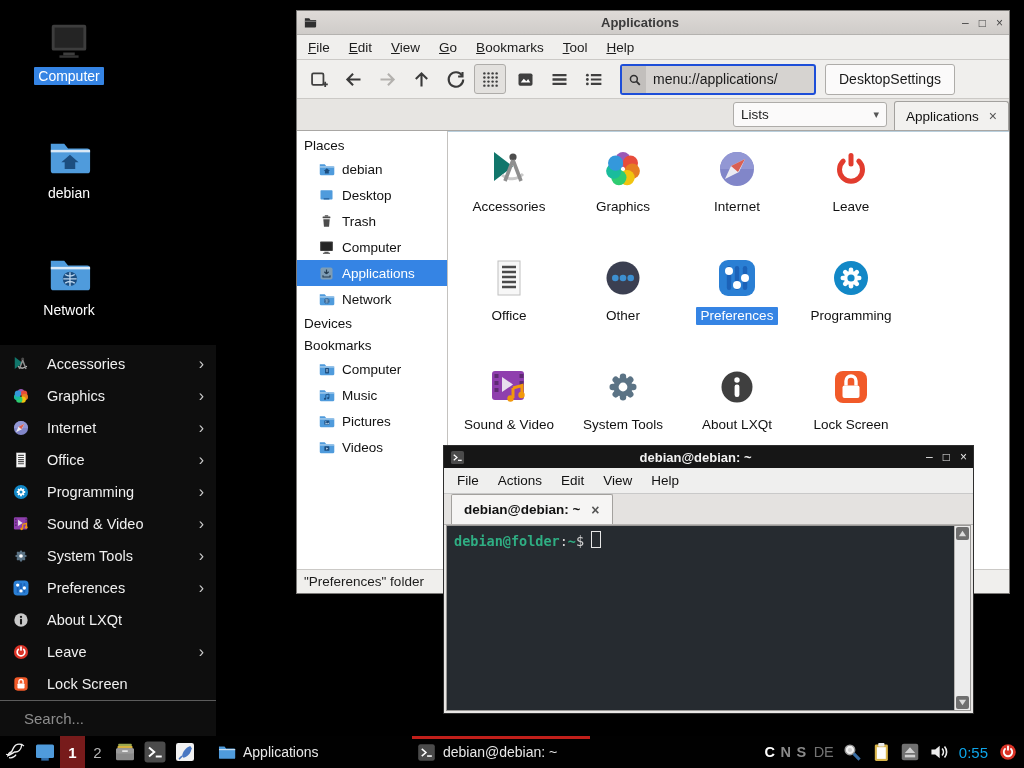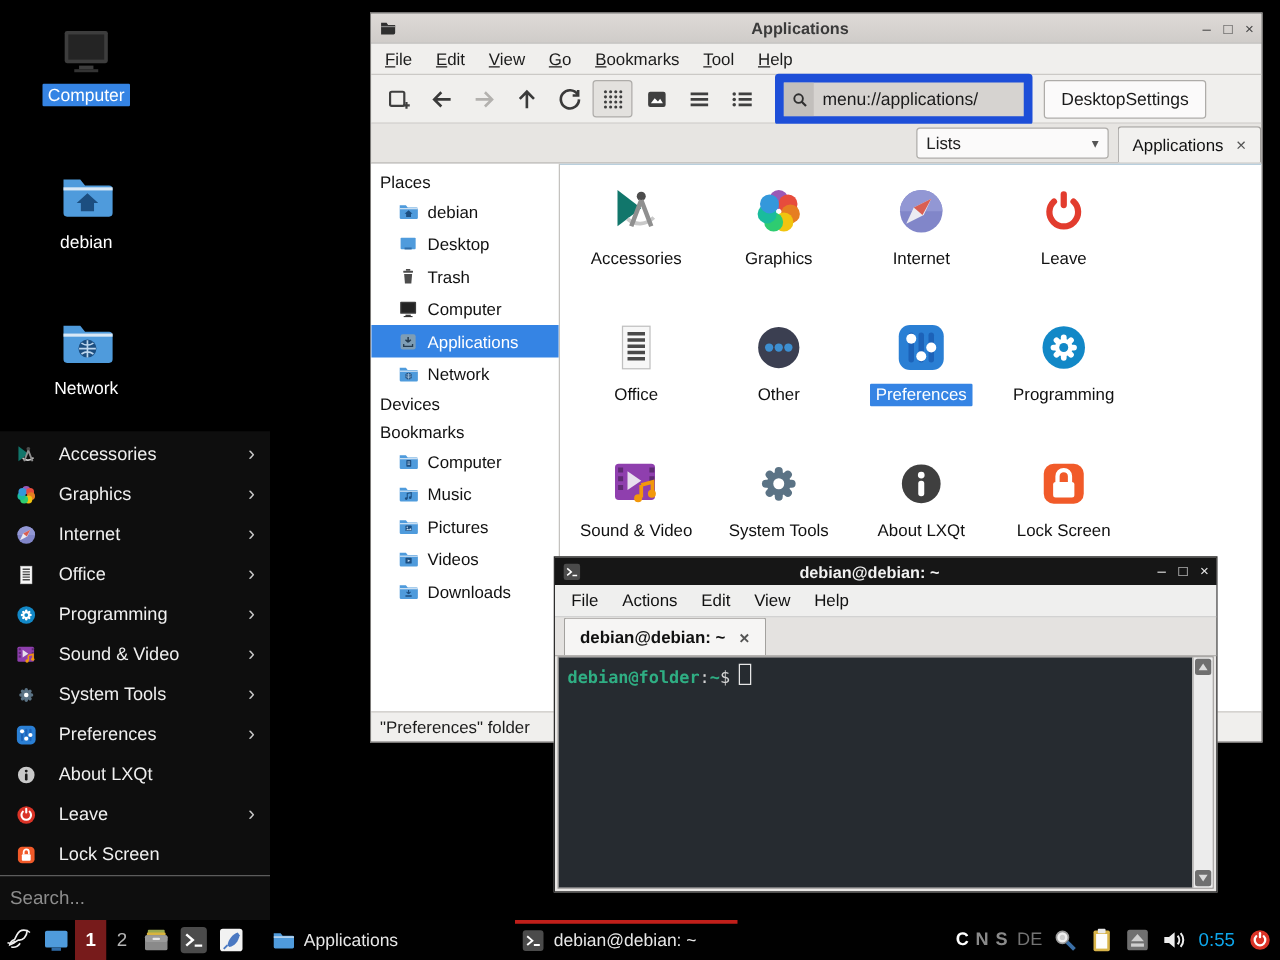--- a/index.html
+++ b/index.html
@@ -24,21 +24,21 @@
   .winbtns{display:flex;gap:10px;align-items:center;}
   .wb{font-size:12px;color:#444;line-height:1;cursor:default;}
   .fm-menubar{height:24px;background:#f0efed;border-bottom:1px solid #cbc9c6;display:flex;gap:19px;
     align-items:center;padding:0 11px;font-size:13.5px;color:#1c1c1c;}
   .fm-menubar .mi u{text-decoration:underline;}
   .fm-toolbar{height:38px;background:#f0efed;border-bottom:1px solid #cbc9c6;display:flex;
     align-items:center;padding:0 7px;gap:4px;}
   .tb-btn{width:30px;height:28px;display:flex;align-items:center;justify-content:center;border-radius:3px;}
   .tb-btn svg{width:21px;height:21px;}
   .tb-btn.pressed{background:#e3e1de;border:1px solid #aeaca9;}
-  .addressbar{height:27px;background:#d6d3d0;border:7px solid #1d4ed8;border-radius:3px;display:flex;
+  .addressbar{height:27px;background:#d6d3d0;border:2px solid #1d4ed8;border-radius:3px;display:flex;
     align-items:center;width:192px;margin-left:8px;overflow:hidden;}
   .addr-iconbox{width:24px;height:100%;background:#c2bfbc;display:flex;align-items:center;justify-content:center;}
   .addr-iconbox svg{width:15px;height:15px;}
   .addr-text{padding:0 7px;font-size:14px;color:#1a1a1a;white-space:nowrap;}
   .ds-btn{height:29px;margin-left:5px;background:#fbfafa;border:1px solid #aeaca9;border-radius:3px;
     padding:0 13px;font-size:14px;display:flex;align-items:center;color:#1a1a1a;}
   .fm-tabstrip{height:31px;background:#e7e5e2;border-bottom:1px solid #a9a7a4;display:flex;align-items:center;justify-content:flex-end;}
   .lists-combo{width:138px;height:23px;margin:0 4px 0 3px;background:#fbfafa;border:1px solid #aeaca9;
     border-radius:3px;display:flex;align-items:center;padding:0 7px;font-size:13.5px;justify-content:space-between;color:#222;}
   .lists-combo .arrow{color:#555;font-size:11px;}
@@ -87,21 +87,21 @@
     align-items:center;justify-content:center;}
   .sb-arrow svg{width:9px;height:9px;}
 
   
   #startmenu{position:absolute;left:0;top:345px;width:216px;height:391px;background:#0e0e0e;color:#f0f0f0;
     display:flex;flex-direction:column;z-index:2;box-sizing:border-box;padding-top:3px;}
   .menu-item{height:32px;display:flex;align-items:center;padding:0 12px 0 11px;gap:16px;font-size:14.5px;}
   .menu-item .mi-icon{width:20px;height:20px;flex-shrink:0;}
   .menu-item .mi-label{flex:1;}
   .mi-chevron{color:#c8c8c8;font-size:16px;}
-  .menu-search{margin-top:auto;border-top:1px solid #5c5c5c;height:35px;display:flex;align-items:center;padding:0 6px;}
+  .menu-search{margin-top:auto;border-top:1px solid #5c5c5c;height:35px;display:flex;align-items:center;padding:0 22px;}
   .menu-search input{background:transparent;border:none;outline:none;color:#bdbdbd;font-size:15px;width:100%;
     font-family:"Liberation Sans",sans-serif;}
   .menu-search input::placeholder{color:#8d8d8d;}
 
   
   #taskbar{position:absolute;left:0;top:736px;width:1024px;height:32px;background:#010101;display:flex;
     align-items:center;color:#e4e4e4;z-index:5;font-size:14px;}
   .tk-btn{width:30px;height:30px;display:flex;align-items:center;justify-content:center;flex-shrink:0;}
   .tk-btn svg{width:24px;height:24px;}
   .ws{width:25px;height:32px;display:flex;align-items:center;justify-content:center;font-size:15px;color:#b5b5b5;flex-shrink:0;}
@@ -374,31 +374,20 @@
             <span class="ic ">
               <svg viewBox="0 0 48 48">
                 <path d="M5 9h14l4 5h20a3 3 0 0 1 3 3v20a3 3 0 0 1-3 3H8a3 3 0 0 1-3-3Z" fill="#4f9bdc"></path>
                 <rect x="5" y="15.5" width="41" height="2.6" fill="#d9e8f6"></rect>
                 <rect x="18" y="20.5" width="14" height="13" rx="1.5" fill="#1c4e80"></rect>
                 <path d="M23 24l6 3-6 3z" fill="#bcd6ee"></path>
               </svg>
             </span>
             <span>Videos</span>
           </div>
-          <div class="sb-item">
-            <span class="ic ">
-              <svg viewBox="0 0 48 48">
-                <path d="M5 9h14l4 5h20a3 3 0 0 1 3 3v20a3 3 0 0 1-3 3H8a3 3 0 0 1-3-3Z" fill="#4f9bdc"></path>
-                <rect x="5" y="15.5" width="41" height="2.6" fill="#d9e8f6"></rect>
-                <path d="M25 19.5v9m0 0l-4.5-4.5M25 28.5l4.5-4.5" stroke="#1c4e80" stroke-width="2.5" fill="none"></path>
-                <path d="M18 31.5h14v3.5H18z" fill="#1c4e80"></path>
-              </svg>
-            </span>
-            <span>Downloads</span>
-          </div>
         </div>
       <div class="fm-view">
         <div class="app-grid" id="app-grid">
             <div class="app-item">
               <div class="app-icon ic">
                 <svg viewBox="0 0 48 48">
                   <path d="M9 7v29l19-14.5z" fill="#11766b"></path>
                   <path d="M17 30c6 5.5 15 5 21-1" stroke="#c9c9c9" stroke-width="3" fill="none"></path>
                   <circle cx="28" cy="12" r="3.6" fill="#4d4d4d"></circle>
                   <path d="M28 15l-8 21M28 15l8 21" stroke="#8f8f8f" stroke-width="3.6" fill="none"></path>

